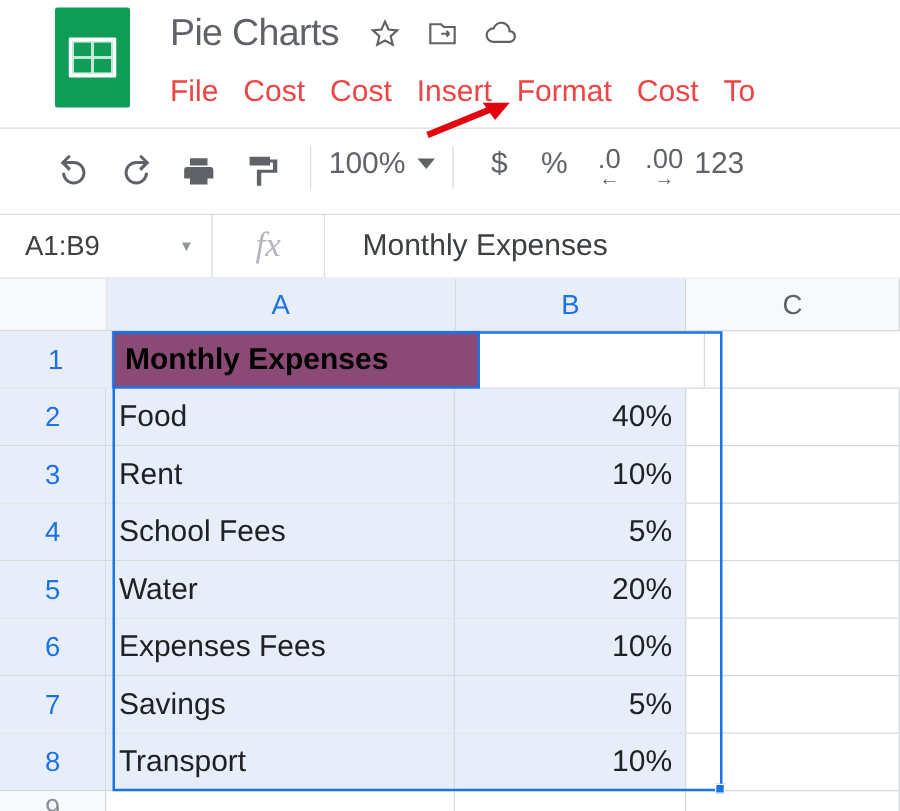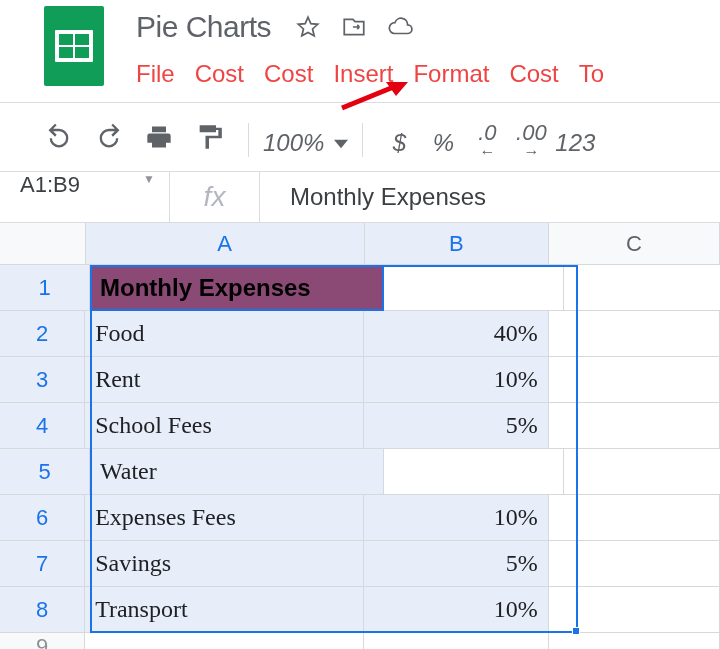--- a/index.html
+++ b/index.html
@@ -28,40 +28,40 @@
   .menu-item { cursor: pointer; }
 
   .arrow {
     position: absolute; left: 338px; top: 82px; width: 70px; height: 30px; pointer-events: none;
   }
 
   .divider { height: 1px; background: #dadce0; }
 
   
   .toolbar {
-    display: flex; align-items: flex-end; gap: 0; padding: 14px 0 14px 34px;
-    font-size: 24px; color: #5f6368; font-style: italic;
+    display: flex; align-items: flex-start; gap: 0; padding: 14px 0 14px 34px;
+    font-size: 24px; color: #5f6368;
   }
   .tool { width: 50px; height: 40px; display: flex; align-items: center; justify-content: center; cursor: pointer; }
   .tool svg { width: 28px; height: 28px; fill: #5f6368; }
   .vsep { width: 1px; height: 34px; background: #d8dbdf; margin: 0 14px; }
   .zoom { display: flex; align-items: center; gap: 10px; font-size: 24px; color: #5f6368; cursor: pointer; }
   .dropdown-caret svg { width: 14px; height: 14px; fill: #5f6368; }
   .fmt-btn { min-width: 44px; text-align: center; font-size: 24px; color: #5f6368; cursor: pointer; }
   .decimal-group { display: flex; flex-direction: column; align-items: center; line-height: 0.9; font-size: 22px; cursor:pointer;}
   .decimal-group .arrow-sm { font-size: 16px; }
 
   
   .formula-bar { display: flex; align-items: center; height: 52px; border-top: 1px solid #dadce0; border-bottom: 1px solid #dadce0; }
   .name-box {
-    width: 170px; padding: 0 0 0 20px; display: flex; gap: 10px;
+    width: 170px; padding: 0 0 0 20px; display: flex; align-items: center; gap: 10px;
     border-right: 1px solid #dadce0; height: 100%; font-size: 22px; color: #3c4043;
   }
   .name-box .caret { margin-left: auto; margin-right: 14px; color: #90969c; font-size: 12px; }
-  .fx-label { width: 90px; text-align: center; font-style: italic; font-family: Liberation Sans, sans-serif; font-size: 28px; color: #b3b7bd; border-right: 1px solid #dadce0; height: 100%; display:flex; align-items:center; justify-content:center;}
+  .fx-label { width: 90px; text-align: center; font-style: italic; font-family: Liberation Serif, serif; font-size: 28px; color: #b3b7bd; border-right: 1px solid #dadce0; height: 100%; display:flex; align-items:center; justify-content:center;}
   .formula-input { flex: 1; padding: 0 30px; font-size: 24px; color: #3c4043; border: none; outline: none; height: 100%; }
 
   
   .grid { position: relative; }
   .col-headers { display: flex; height: 42px; background: #f8f9fa; border-bottom: 1px solid #d6d9dc; }
   .corner { width: 90px; border-right: 1px solid #d6d9dc; background:#f8f9fa;}
   .col-h {
     display: flex; align-items: center; justify-content: center;
     border-right: 1px solid #d6d9dc; font-size: 22px; color: #5f6368; background:#f8f9fa;
   }
@@ -73,21 +73,21 @@
   .row-h {
     width: 90px; display: flex; align-items: center; justify-content: center;
     border-right: 1px solid #d6d9dc; font-size: 22px; color: #8c9197; background:#f8f9fa;
   }
   .row-h.sel { background: #e7edf9; color:#1a73e8;}
   .cell {
     border-right: 1px solid #d6d9dc; display: flex; align-items: center;
     padding: 0 10px; font-size: 24px; color: #202124;
   }
   .cellA { width: 294px; } .cellB { width: 194px; justify-content: flex-end;} .cellC { width: 180px; }
-  .sel-cell { background: #e7edf9; font-family: Liberation Serif, serif; }
+  .sel-cell { background: #e7edf9; }
   .hdr-cell { background: #8b4a75; color: #000; font-weight: 700; justify-content:flex-start;}
   .hdr-cell.b { justify-content:flex-start; }
 
   
   .selection-rect {
     position: absolute; left: 90px; top: 42px; width: 488px; height: 368px;
     border: 2px solid #1a73e8; pointer-events: none;
   }
   .selection-handle {
     position: absolute; right: -4px; bottom: -4px; width: 8px; height: 8px;
@@ -233,20 +233,21 @@
   </div>
   <div class="row">
     <div class="row-h sel">4</div>
     <div class="cell cellA sel-cell">School Fees</div>
     <div class="cell cellB sel-cell">5%</div>
     <div class="cell cellC"></div>
   </div>
   <div class="row">
     <div class="row-h sel">5</div>
     <div class="cell cellA sel-cell">Water</div>
+    <div class="cell cellB sel-cell">20%</div>
     <div class="cell cellC"></div>
   </div>
   <div class="row">
     <div class="row-h sel">6</div>
     <div class="cell cellA sel-cell">Expenses Fees</div>
     <div class="cell cellB sel-cell">10%</div>
     <div class="cell cellC"></div>
   </div>
   <div class="row">
     <div class="row-h sel">7</div>

